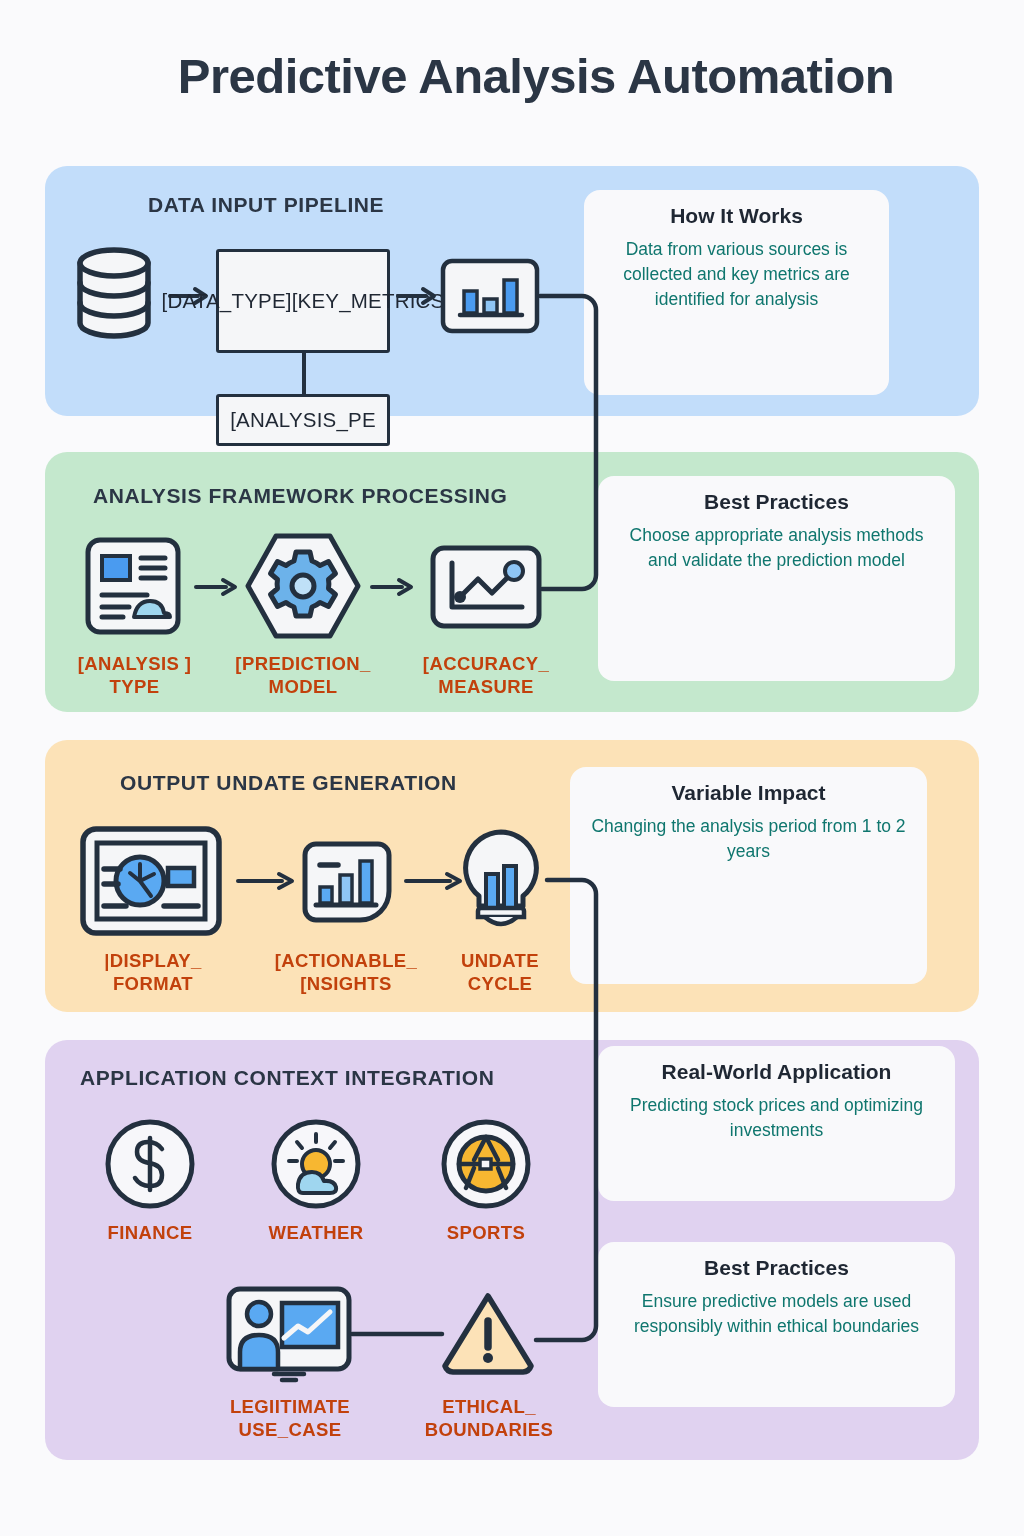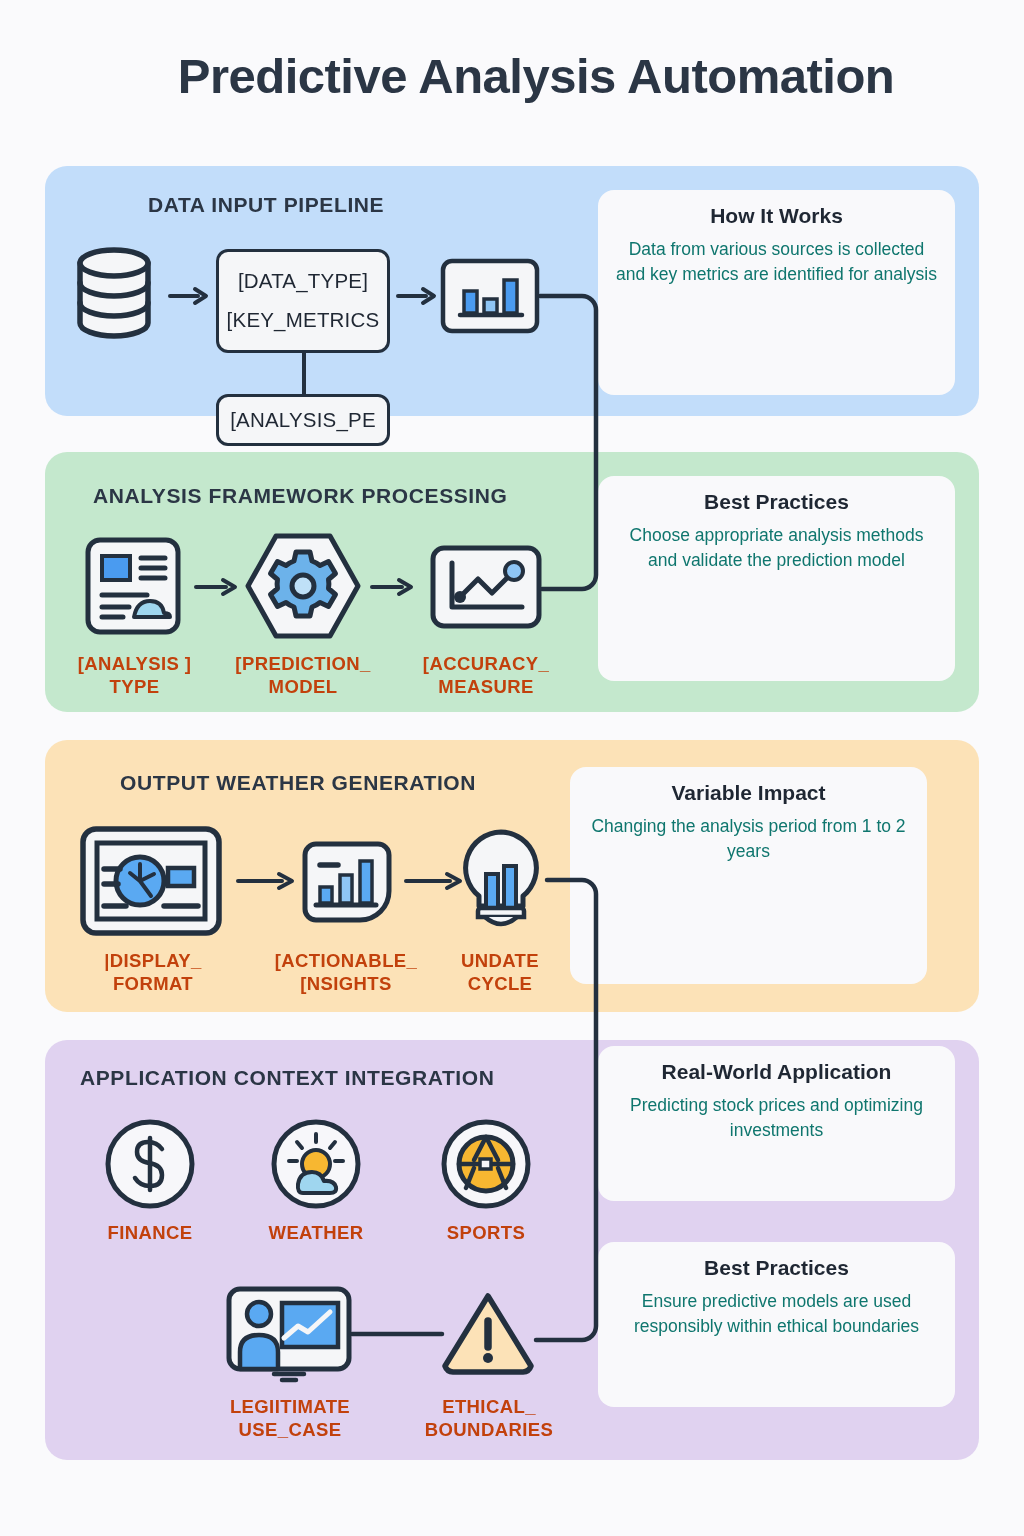--- a/index.html
+++ b/index.html
@@ -50,23 +50,23 @@
   }
   .info-card .ic-body{
     font-size:17.5px;line-height:1.42;color:#0f766e;
   }
 
   
   .nodebox{
     position:absolute;
     background:#f5f6f8;
     border:3.5px solid #23303f;
-    border-radius:12px;
+    border-radius:3px;
     box-sizing:border-box;
-    display:flex;flex-direction:column;
+    display:flex;flex-direction:row;
     align-items:center;justify-content:center;
     font-size:20.5px;color:#1f2733;
     letter-spacing:0.2px;
   }
   .nodebox span{display:block;line-height:1.9;}
 
   
   .item{position:absolute;}
   .item-label{
     position:absolute;
@@ -133,21 +133,21 @@
   <div class="item" style="left:300px;top:352px;">
     <svg width="8" height="44" viewBox="0 0 8 44">
       <path d="M4 0 V44" stroke="#23303f" stroke-width="4" fill="none"></path>
     </svg>
   </div>
 
   <div class="nodebox" style="left:216px;top:394px;width:174px;height:52px;">
     <span>[ANALYSIS_PE</span>
   </div>
 
-  <div class="info-card" style="left:598px;top:190px;width:357px;height:205px;">
+  <div class="info-card" style="left:584px;top:190px;width:305px;height:205px;">
     <div class="ic-title">How It Works</div>
     <div class="ic-body">Data from various sources is collected and key metrics are identified for analysis</div>
   </div>
 
   <div class="band green"></div>
   <div class="band-title" style="left:93px;top:484px;">ANALYSIS FRAMEWORK PROCESSING</div>
 
   <div class="item" style="left:85px;top:537px;">
     <svg width="96" height="98" viewBox="0 0 96 98">
       <rect x="3" y="3" width="90" height="92" rx="12" fill="#f5f6f8" stroke="#23303f" stroke-width="5"></rect>
@@ -197,21 +197,21 @@
   </div>
   <div class="item-label" style="left:420px;top:653px;width:132px;">[ACCURACY_
 MEASURE</div>
 
   <div class="info-card" style="left:598px;top:476px;width:357px;height:205px;">
     <div class="ic-title">Best Practices</div>
     <div class="ic-body">Choose appropriate analysis methods and validate the prediction model</div>
   </div>
 
   <div class="band orange"></div>
-  <div class="band-title" style="left:120px;top:771px;">OUTPUT WEATHER GENERATION</div>
+  <div class="band-title" style="left:120px;top:771px;">OUTPUT UNDATE GENERATION</div>
 
   <div class="item" style="left:80px;top:826px;">
     <svg width="142" height="110" viewBox="0 0 142 110">
       <rect x="3" y="3" width="136" height="104" rx="13" fill="#f5f6f8" stroke="#23303f" stroke-width="5.5"></rect>
       <rect x="17" y="17" width="108" height="76" fill="none" stroke="#23303f" stroke-width="5"></rect>
       <circle cx="60" cy="55" r="24" fill="#5aa9f2" stroke="#23303f" stroke-width="5"></circle>
       <path d="M60 38 V55 L50 47 M60 55 L71 70 M60 55 L74 48" stroke="#23303f" stroke-width="4" fill="none" stroke-linecap="round"></path>
       <path d="M24 43 H40 M24 58 H38 M24 80 H46" stroke="#23303f" stroke-width="5.5" stroke-linecap="round"></path>
       <rect x="88" y="42" width="26" height="18" fill="#5aa9f2" stroke="#23303f" stroke-width="4.5"></rect>
       <path d="M84 80 H118" stroke="#23303f" stroke-width="5.5" stroke-linecap="round"></path>

